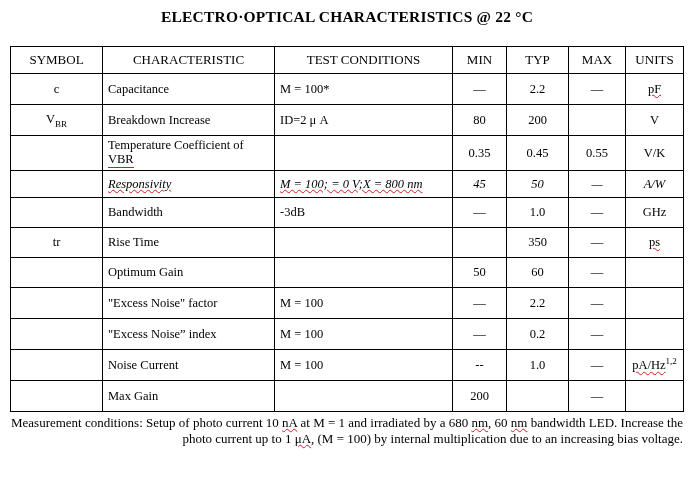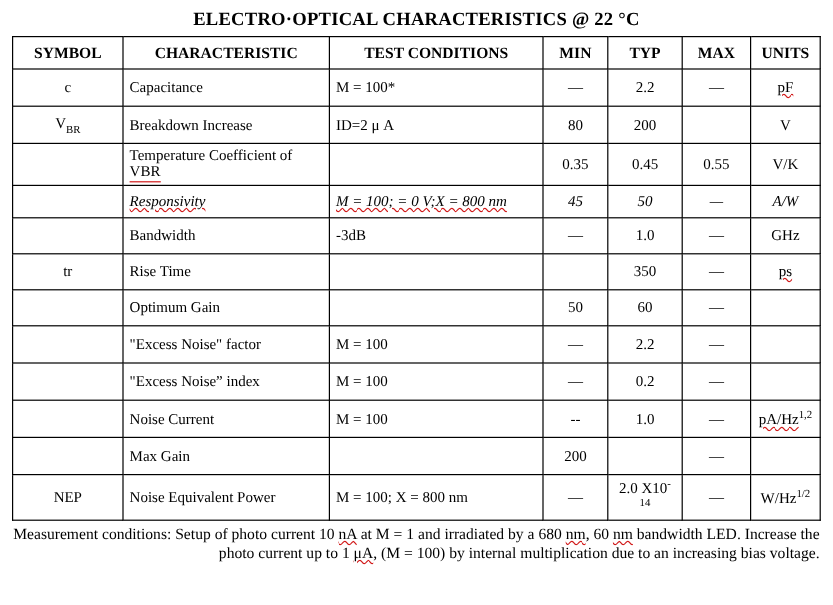--- a/index.html
+++ b/index.html
@@ -19,37 +19,37 @@
     width: 694px;
     height: 504px;
     box-sizing: border-box;
     padding: 6px 10px 0 10px;
   }
   .doc-title {
     text-align: center;
     font-weight: bold;
     font-size: 15.5px;
     letter-spacing: 0.2px;
-    margin: 2px 0 4px 0;
+    margin: 2px 0 20px 0;
     white-space: nowrap;
   }
   table.spec {
     border-collapse: collapse;
     width: 673px;
     table-layout: fixed;
     font-size: 12.5px;
   }
   table.spec th, table.spec td {
     border: 1px solid #000000;
     padding: 2px 5px;
     vertical-align: middle;
     line-height: 1.15;
   }
   table.spec thead th {
-    font-weight: bold;
+    font-weight: normal;
     text-align: center;
     font-size: 13px;
     height: 22px;
   }
   col.c-symbol   { width: 92px; }
   col.c-char     { width: 172px; }
   col.c-cond     { width: 178px; }
   col.c-min      { width: 54px; }
   col.c-typ      { width: 62px; }
   col.c-max      { width: 57px; }
@@ -224,29 +224,20 @@
       <tr class="r-tall">
         <td class="sym"></td>
         <td class="chr">Max Gain</td>
         <td class="cond"></td>
         <td class="num">200</td>
         <td class="num"></td>
         <td class="num">—</td>
         <td class="unit"></td>
       </tr>
 
-      <tr class="r-tall">
-        <td class="sym">NEP</td>
-        <td class="chr">Noise Equivalent Power</td>
-        <td class="cond"><span>M = 100; X = 800 nm</span></td>
-        <td class="num">—</td>
-        <td class="num"><span>2.0 X10</span><span class="sup">-14</span></td>
-        <td class="num">—</td>
-        <td class="unit"><span>W/Hz</span><span class="sup">1/2</span></td>
-      </tr>
 
     </tbody>
   </table>
 
   <div class="footnote">
     <span>Measurement conditions: Setup of photo current 10 </span><span class="sq">nA</span><span> at M = 1 and irradiated by a 680 </span><span class="sq">nm</span><span>, 60 </span><span class="sq">nm</span><span> bandwidth</span>
     <span>LED. Increase the photo current up to 1 </span><span class="sq">μA</span><span>, (M = 100) by internal multiplication due to an increasing bias voltage.</span>
   </div>
 
 </div>

